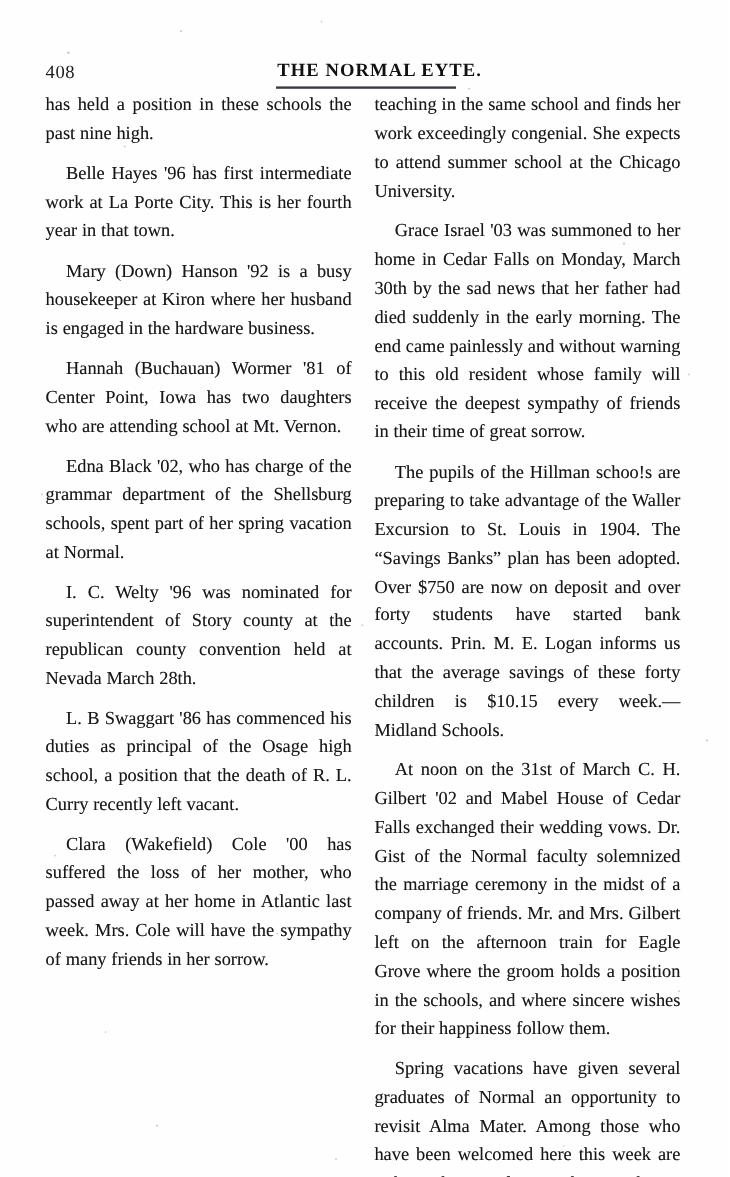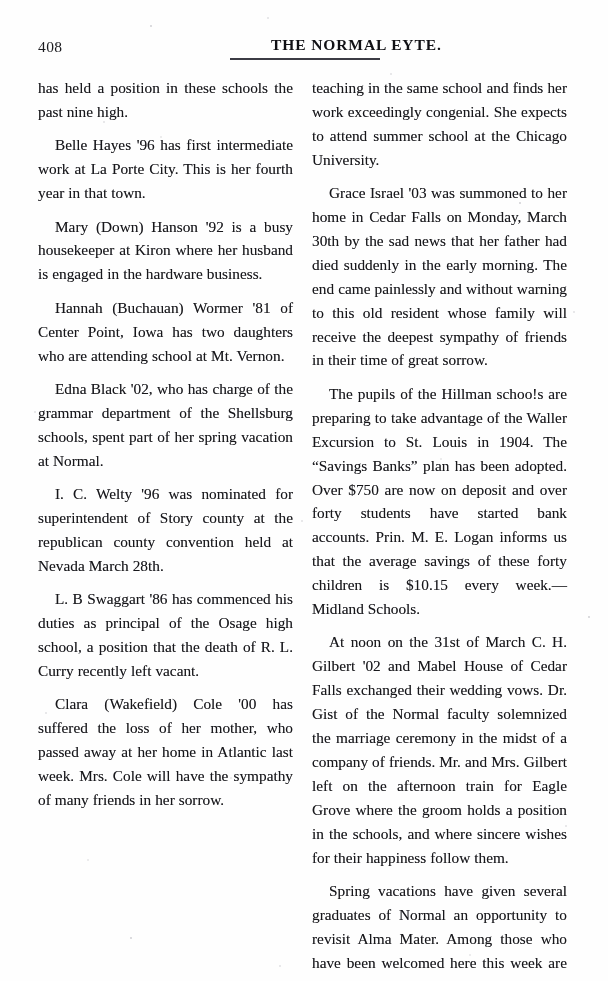--- a/index.html
+++ b/index.html
@@ -28,21 +28,21 @@
     position: absolute;
     inset: 0;
     pointer-events: none;
     opacity: .5;
   }
 
   
   #header-row {
     position: absolute;
     left: 38px;
-    top: 36px;
+    top: 50px;
     width: 530px;
     height: 26px;
   }
   #folio {
     position: absolute;
     left: 0;
     top: 2px;
     font-size: 15.5px;
     letter-spacing: .4px;
     color: #1b1b1f;
@@ -51,21 +51,20 @@
     position: absolute;
     left: 193px;
     top: 0;
     width: 146px;
     text-align: left;
     font-size: 15.5px;
     font-weight: bold;
     letter-spacing: .9px;
     color: #111115;
     white-space: nowrap;
-    margin-left: 40px;
   }
   #head-rule {
     position: absolute;
     left: 192px;
     top: 22px;
     width: 150px;
     height: 2px;
     background: #20202a;
     opacity: .88;
   }

